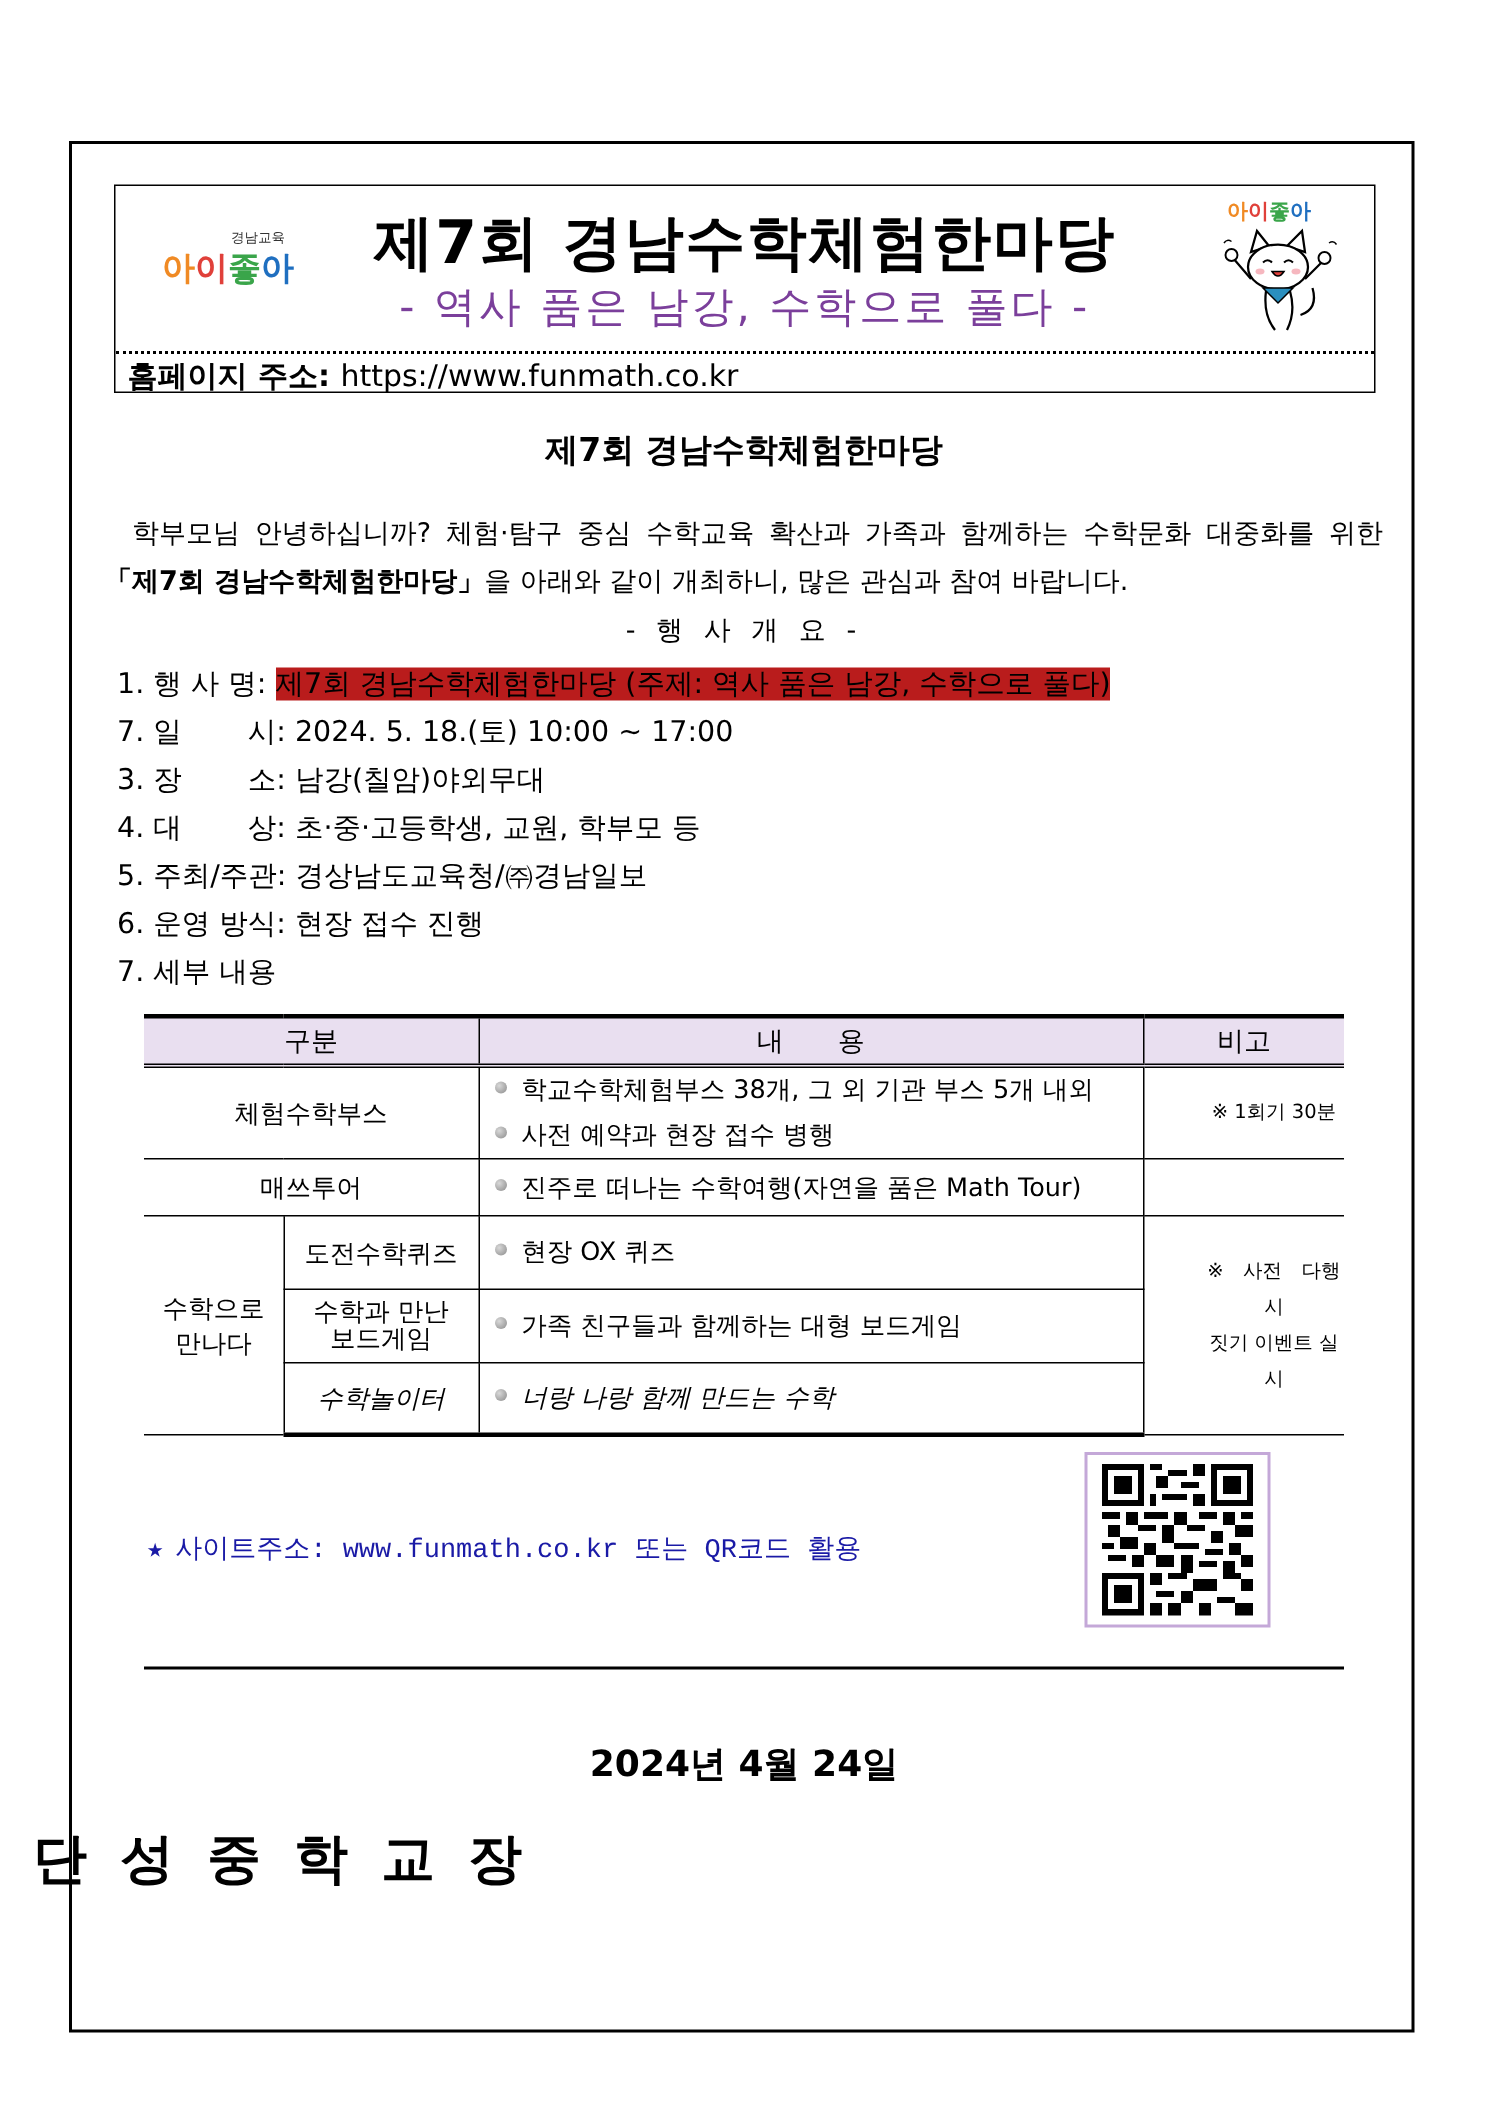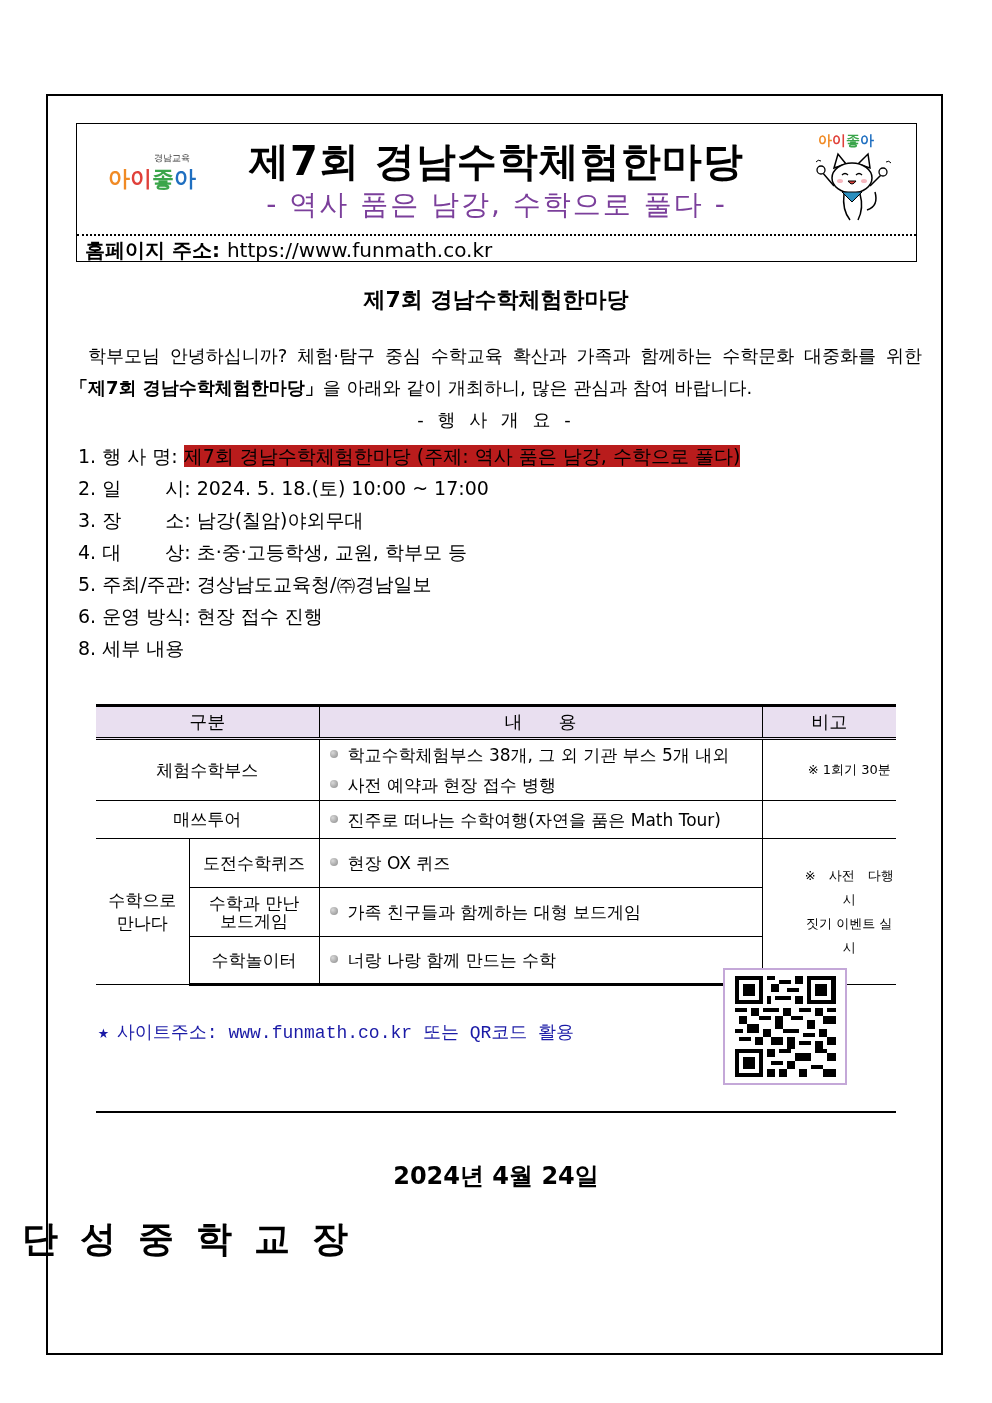--- a/index.html
+++ b/index.html
@@ -28,21 +28,21 @@
   .intro { position: absolute; left: 70px; width: 852px; top: 340px; font-size: 18px; line-height: 32px; text-align: justify; }
   .intro .quote { font-weight: bold; }
   .overview-head { position: absolute; left: 0; width: 992px; top: 408px; text-align: center; font-size: 18px; letter-spacing: 4px; }
 
   .list { position: absolute; left: 78px; top: 440px; font-size: 19px; }
   .list-item { height: 32px; line-height: 32px; white-space: nowrap; }
   .list-item .label { display: inline-block; }
   .highlight { background: #b91c1c; }
 
   
-  .detail-table { position: absolute; left: 96px; top: 704px; width: 800px; border-collapse: collapse; font-size: 17px; }
+  .detail-table { position: absolute; left: 96px; top: 676px; width: 800px; border-collapse: collapse; font-size: 17px; }
   .detail-table td, .detail-table th { border: 1px solid #000; padding: 0; }
   .detail-table th { background: #e9dff0; font-weight: normal; height: 30px; font-size: 18px; border-top: 3px solid #000; border-bottom: 3px double #000; }
   .detail-table tr:last-child td { border-bottom: 3px solid #000; }
   .detail-table td.cat { text-align: center; }
   .detail-table td.content { padding-left: 10px; }
   .detail-table td.note { text-align: center; font-size: 13px; line-height: 24px; padding-left: 40px; }
   .detail-table .bullet-line { height: 30px; line-height: 30px; white-space: nowrap; }
   .bullet { display: inline-block; width: 8px; height: 8px; border-radius: 50%; background: radial-gradient(circle at 35% 35%, #d8d8d8, #8a8a8a); margin-right: 10px; vertical-align: middle; position: relative; top: -2px; }
   .detail-table td.left-edge { border-left: none; }
   .detail-table td.right-edge, .detail-table th.right-edge { border-right: none; }
@@ -100,26 +100,26 @@
 </div>
 
 <div class="doc-title">제7회 경남수학체험한마당</div>
 
 <div class="intro"> <span>학부모님 안녕하십니까? 체험·탐구 중심 수학교육 확산과 가족과 함께하는 수학문화 대중화를 위한 </span><span class="quote">「제7회 경남수학체험한마당」</span><span>을 아래와 같이 개최하니, 많은 관심과 참여 바랍니다.</span></div>
 
 <div class="overview-head">- 행 사 개 요 -</div>
 
 <div class="list">
   <div class="list-item"><span class="label">1. 행 사 명:</span> <span class="highlight">제7회 경남수학체험한마당 (주제: 역사 품은 남강, 수학으로 풀다)</span></div>
-  <div class="list-item"><span class="label">2. 일　　 시:</span> <span>2024. 5. 18.(토) 10:00 ~ 17:00</span></div>
+  <div class="list-item"><span class="label">7. 일　　 시:</span> <span>2024. 5. 18.(토) 10:00 ~ 17:00</span></div>
   <div class="list-item"><span class="label">3. 장　　 소:</span> <span>남강(칠암)야외무대</span></div>
   <div class="list-item"><span class="label">4. 대　　 상:</span> <span>초·중·고등학생, 교원, 학부모 등</span></div>
   <div class="list-item"><span class="label">5. 주최/주관:</span> <span>경상남도교육청/㈜경남일보</span></div>
   <div class="list-item"><span class="label">6. 운영 방식:</span> <span>현장 접수 진행</span></div>
-  <div class="list-item"><span class="label">8. 세부 내용</span></div>
+  <div class="list-item"><span class="label">7. 세부 내용</span></div>
 </div>
 
 <table class="detail-table">
   <colgroup>
       <col style="width:93px">
       <col style="width:130px">
       <col style="width:443px">
       <col style="width:134px">
     </colgroup>
   <tbody>
@@ -159,21 +159,21 @@
   </tr>
   <tr style="height:49px;">
     <td class="cat" style="line-height:18px;">
           <div>수학과 만난</div>
           <div>보드게임</div>
         </td>
     <td class="content">
       <div class="bullet-line"><span class="bullet"></span><span>가족 친구들과 함께하는 대형 보드게임</span></div>
     </td>
   </tr>
-  <tr style="height:48px;">
+  <tr style="height:48px;font-style:italic;">
     <td class="cat">수학놀이터</td>
     <td class="content">
       <div class="bullet-line"><span class="bullet"></span><span>너랑 나랑 함께 만드는 수학</span></div>
     </td>
   </tr>
 </tbody>
   </table>
 
 <div class="site-line"><span class="star">★</span><span>사이트주소: www.funmath.co.kr 또는 QR코드 활용</span></div>
 

